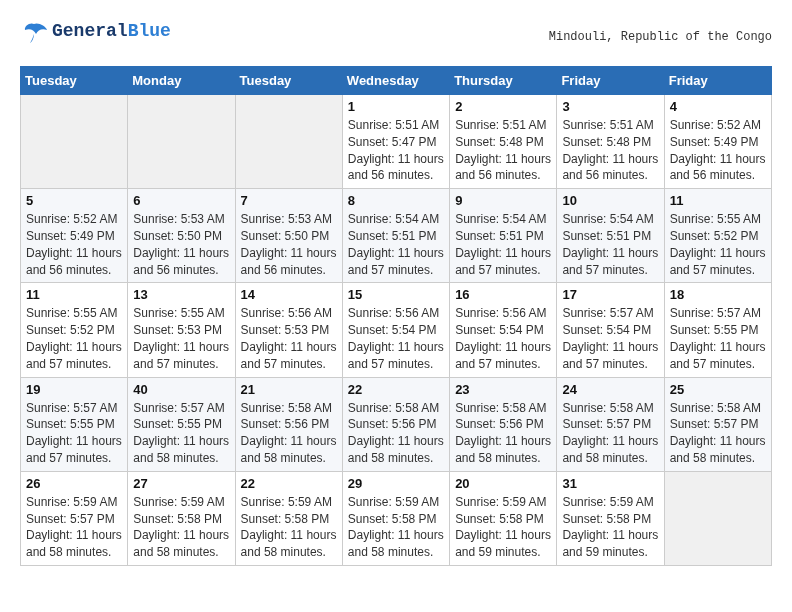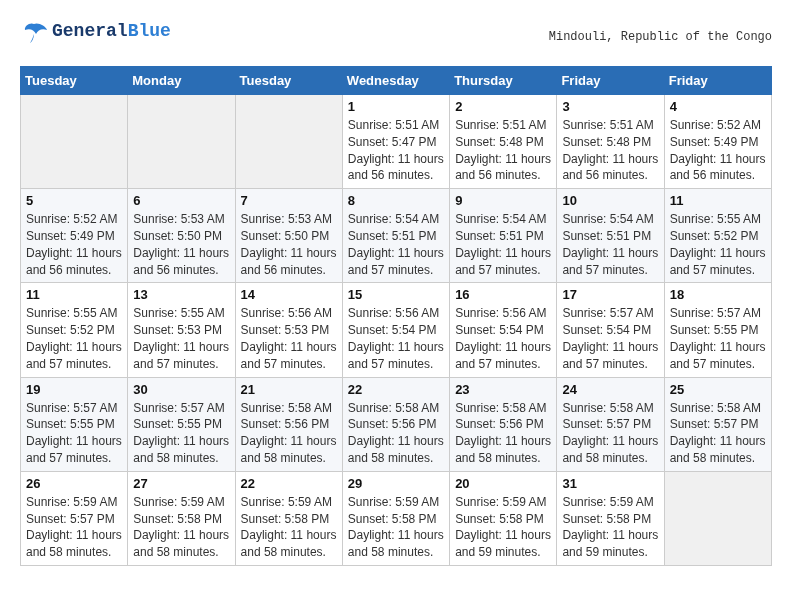--- a/index.html
+++ b/index.html
@@ -236,21 +236,21 @@
         </td>
       </tr>
       <tr>
         <td>
           <span class="day-number">19</span>
           <div class="day-info" style="white-space: pre-line;">Sunrise: 5:57 AM
 Sunset: 5:55 PM
 Daylight: 11 hours and 57 minutes.</div>
         </td>
         <td>
-          <span class="day-number">30</span>
+          <span class="day-number">40</span>
           <div class="day-info" style="white-space: pre-line;">Sunrise: 5:57 AM
 Sunset: 5:55 PM
 Daylight: 11 hours and 58 minutes.</div>
         </td>
         <td>
           <span class="day-number">21</span>
           <div class="day-info" style="white-space: pre-line;">Sunrise: 5:58 AM
 Sunset: 5:56 PM
 Daylight: 11 hours and 58 minutes.</div>
         </td>

